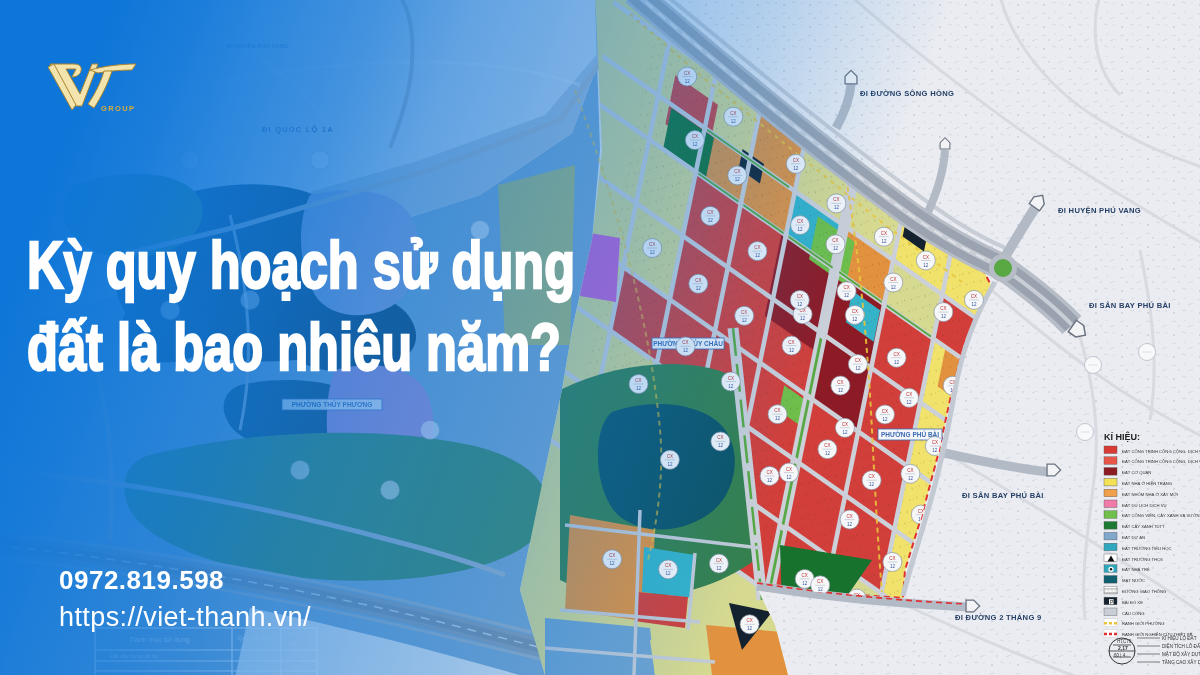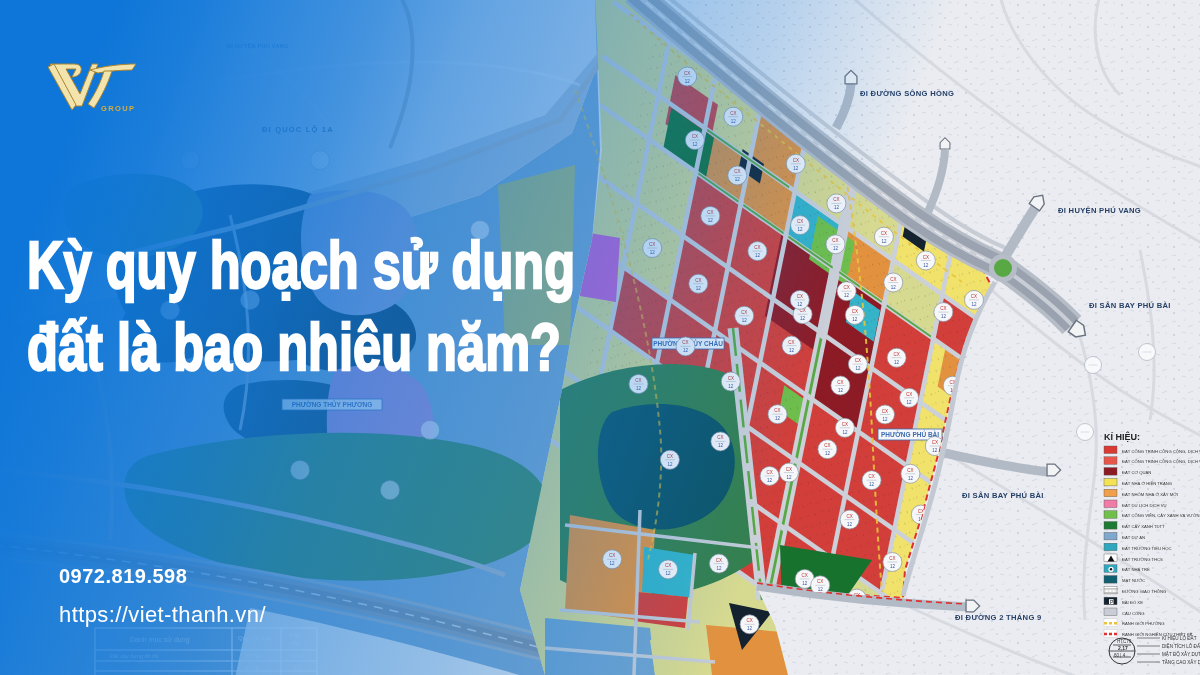--- a/index.html
+++ b/index.html
@@ -2,22 +2,22 @@
 <html><head>
 <meta charset="utf-8">
 <style>
   html,body{margin:0;padding:0;}
   body{width:1200px;height:675px;overflow:hidden;position:relative;font-family:"Liberation Sans",sans-serif;background:#eceef2;}
   #map{position:absolute;left:0;top:0;}
   #overlay{position:absolute;left:0;top:0;width:1200px;height:675px;
     background:linear-gradient(110deg, rgba(14,118,216,1) 0%, rgba(14,118,216,1) 8%, rgba(15,119,217,0.93) 14%, rgba(16,120,218,0.82) 20%, rgba(16,120,218,0.72) 26%, rgba(17,121,219,0.55) 33%, rgba(18,122,220,0.45) 40%, rgba(19,123,221,0.36) 47%, rgba(20,124,222,0.25) 54%, rgba(21,125,223,0.12) 60%, rgba(22,126,224,0) 66%)}
   #heading{position:absolute;left:27px;top:224px;color:#fff;font-weight:bold;
     font-size:67px;line-height:82px;letter-spacing:0px;transform:scaleX(0.755);-webkit-text-stroke:2.4px #fff;transform-origin:left top;white-space:nowrap;}
-  #phone{position:absolute;left:59px;top:565px;color:#fff;font-size:20px;letter-spacing:0.5px;font-weight:bold;}
-  #url{position:absolute;left:59px;top:602px;color:#fff;font-size:22px;letter-spacing:0.4px;font-weight:normal;}
+  #phone{position:absolute;left:59px;top:565px;color:#fff;font-size:26px;letter-spacing:0.5px;font-weight:bold;}
+  #url{position:absolute;left:59px;top:602px;color:#fff;font-size:27px;letter-spacing:0.4px;font-weight:normal;}
 </style>
 </head>
 <body>
 
 <svg id="map" width="1200" height="675" viewBox="0 0 1200 675">
 <defs>
 <pattern id="speck" width="26" height="22" patternUnits="userSpaceOnUse">
  <rect width="26" height="22" fill="none"></rect>
  <circle cx="4" cy="5" r="0.8" fill="#b2b8c4"></circle>
         <circle cx="15" cy="12" r="0.6" fill="#c2c7d0"></circle>

